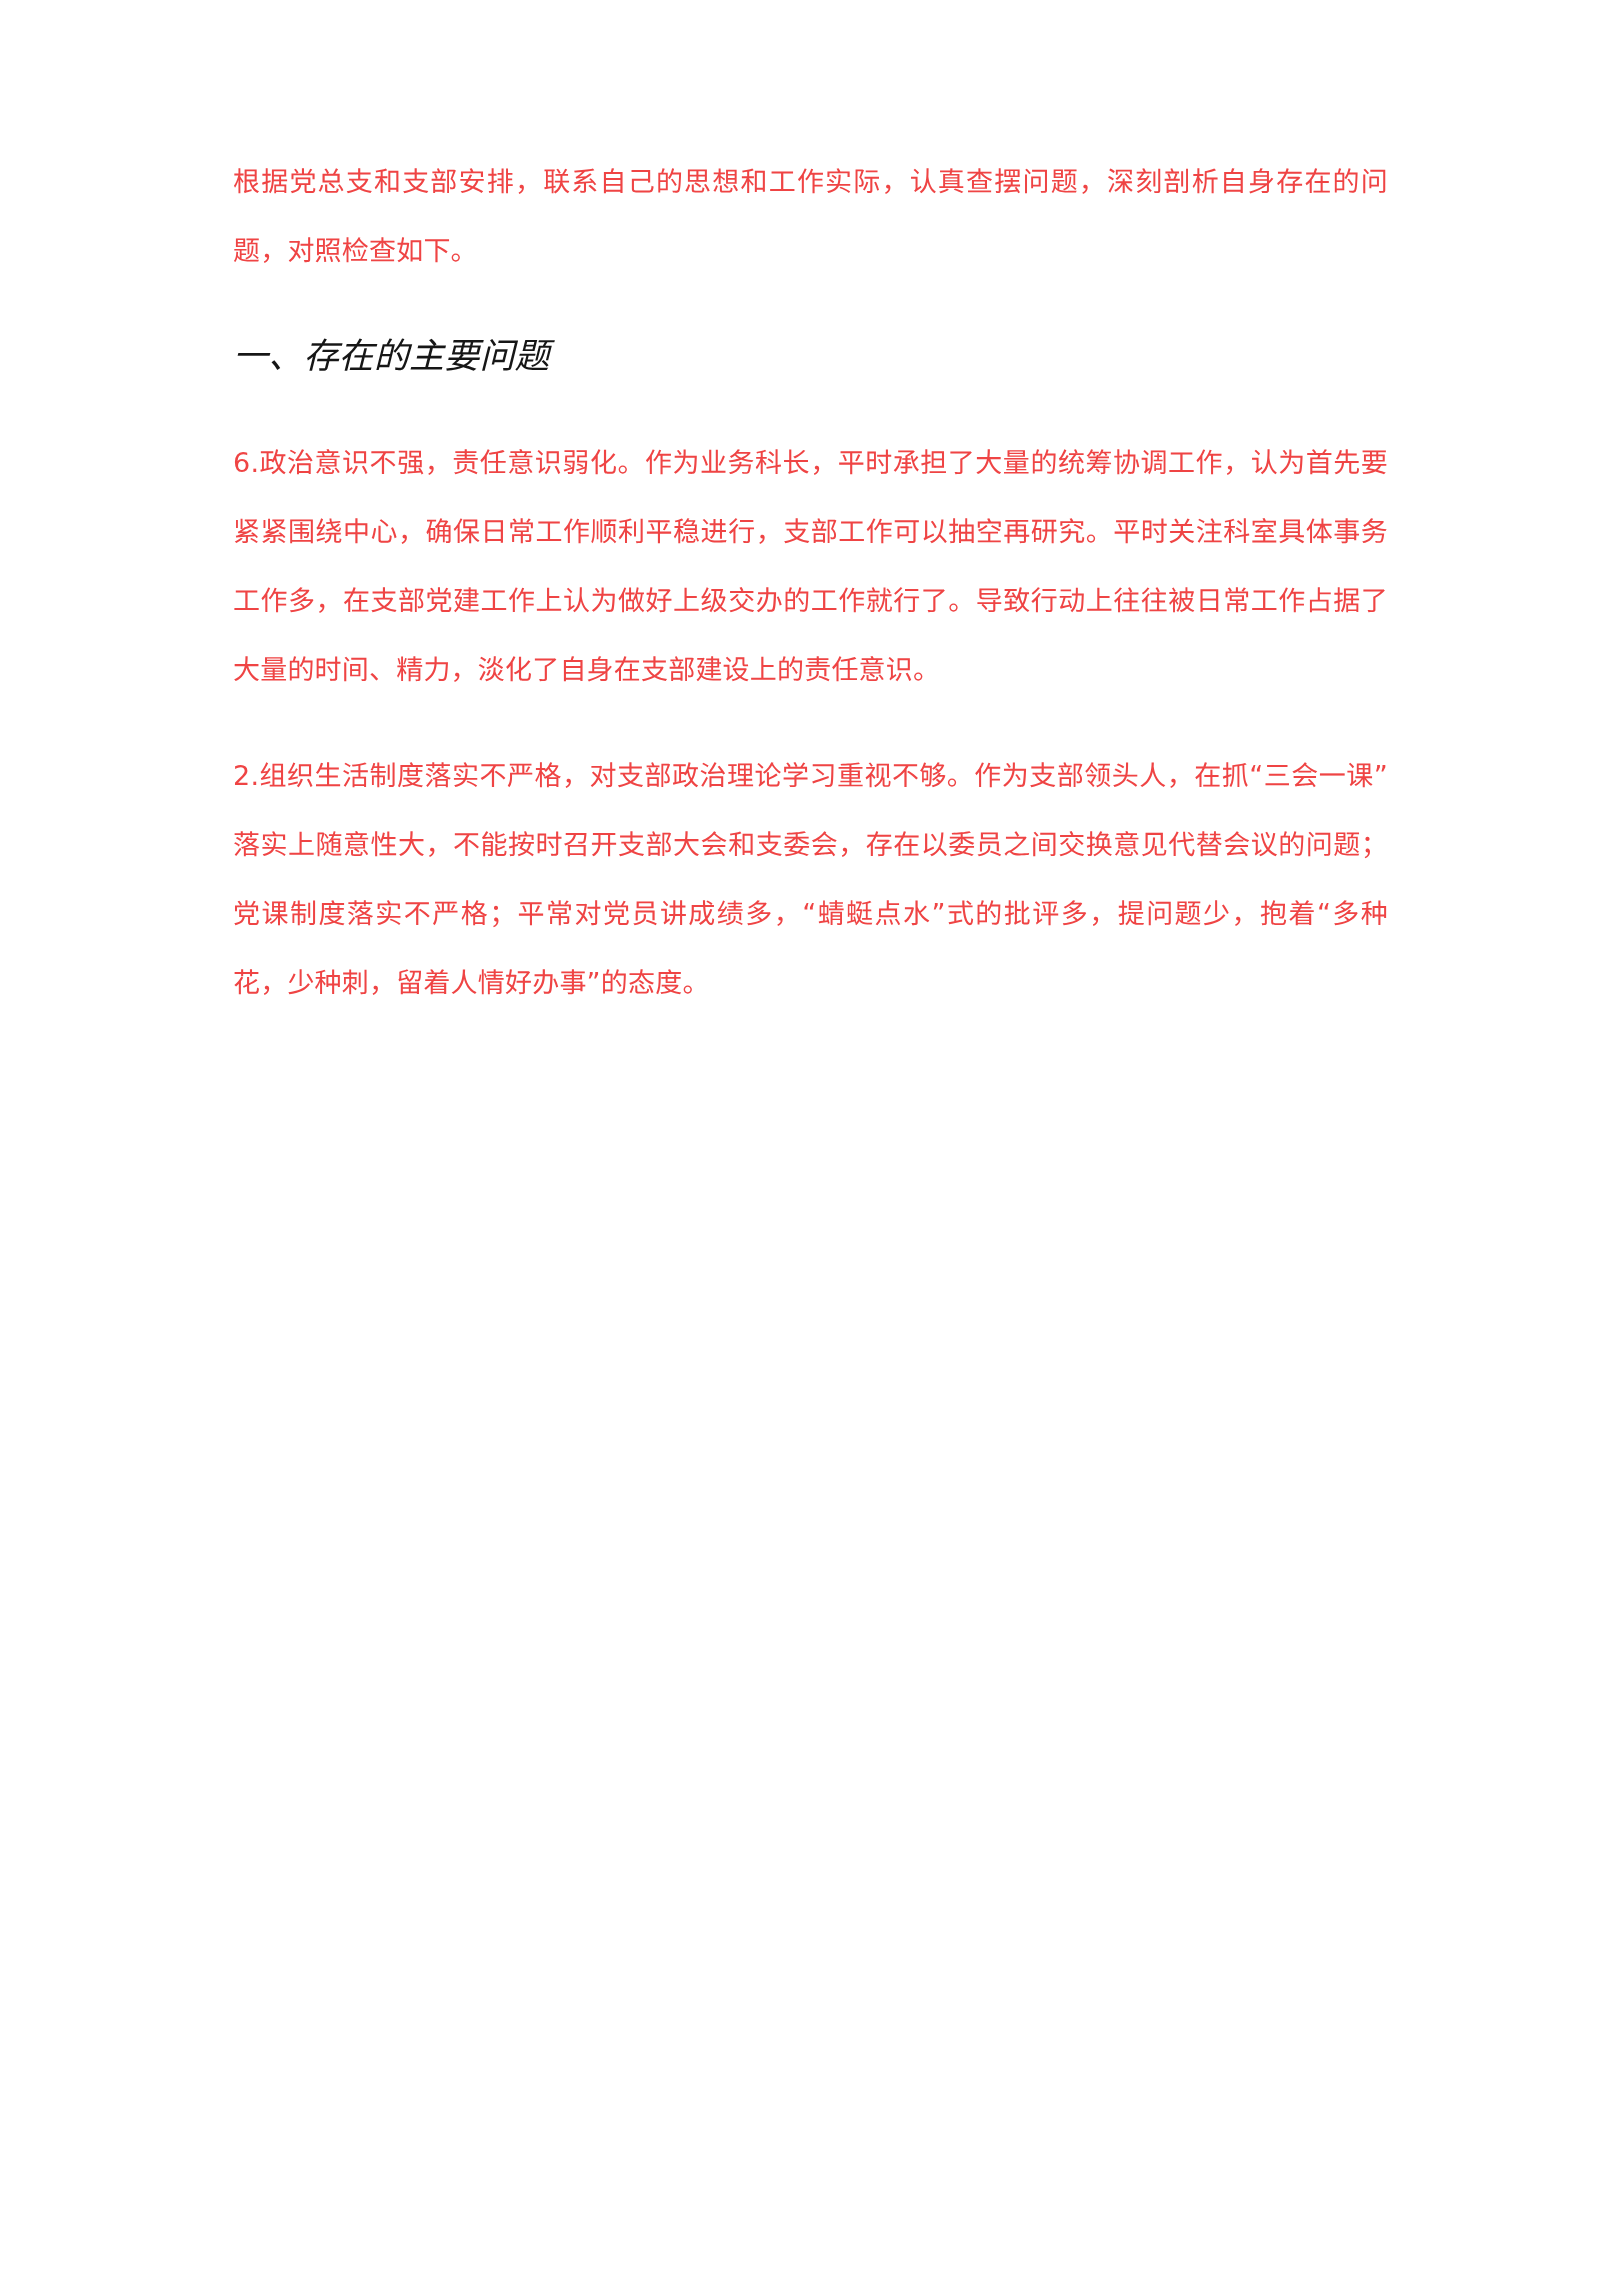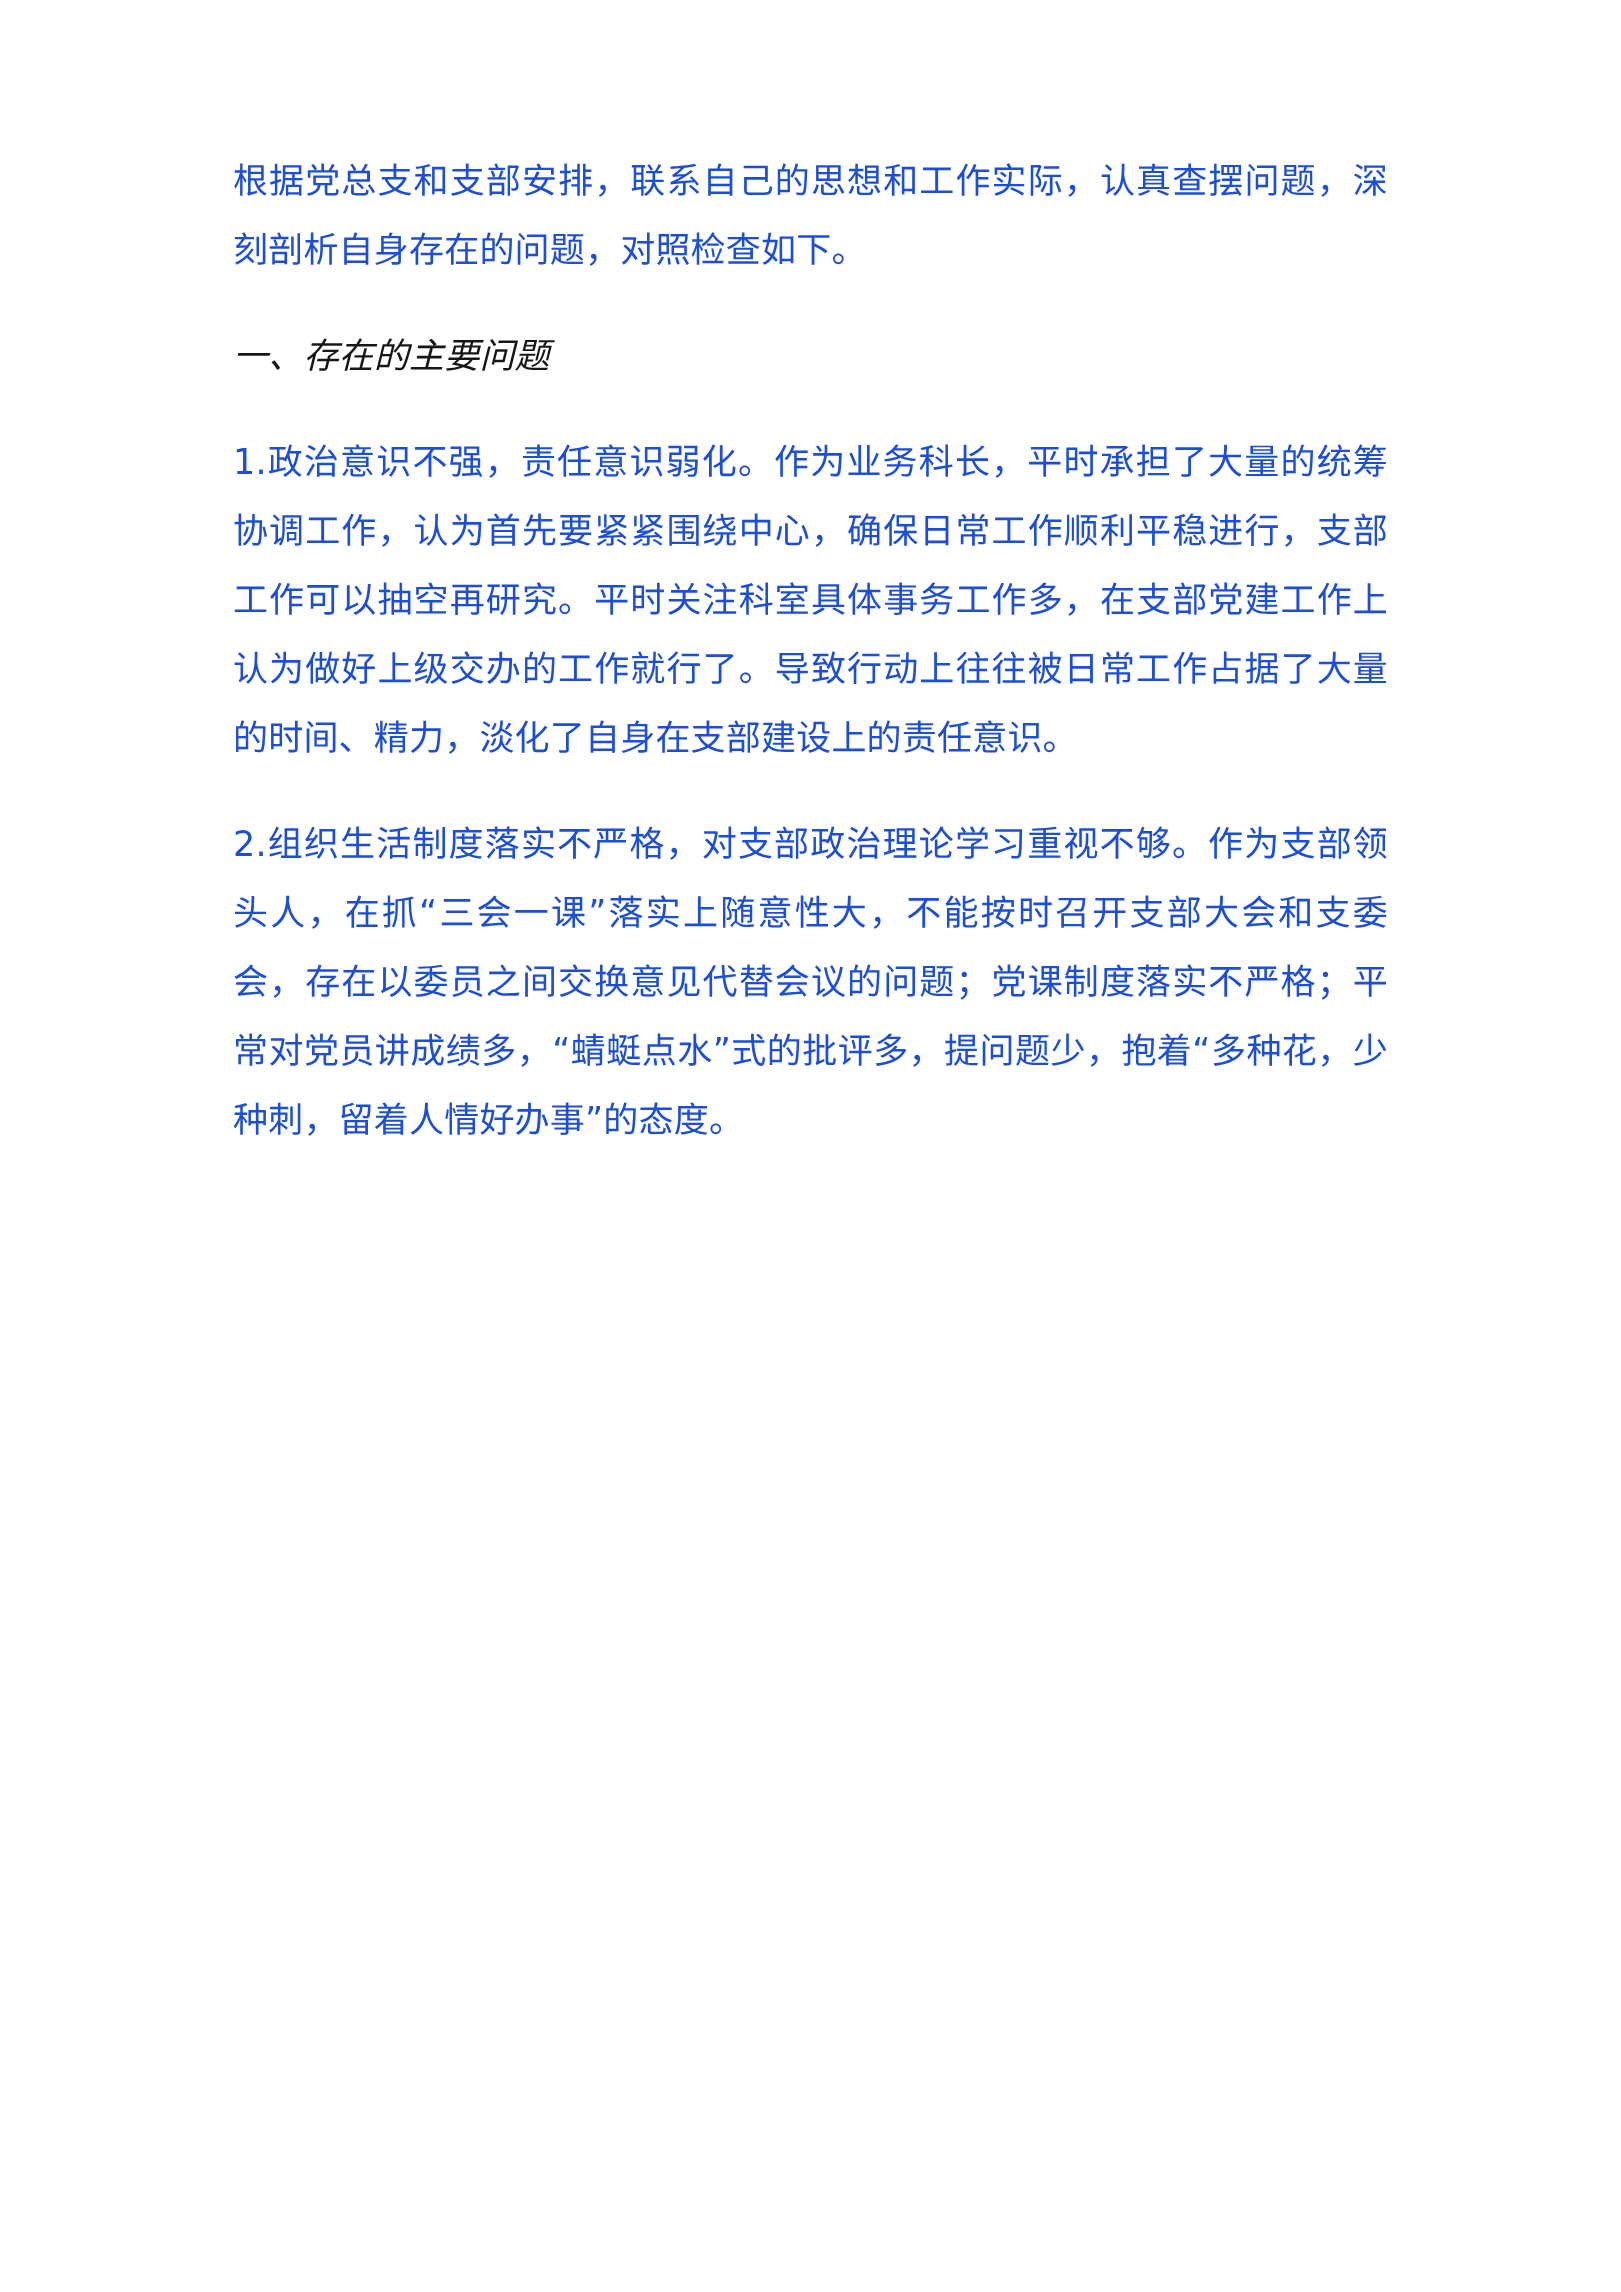--- a/index.html
+++ b/index.html
@@ -16,27 +16,27 @@
     box-sizing: border-box;
     padding: 147px 235px 0 233px;
     font-family: "DejaVu Sans", "Liberation Sans", sans-serif;
     color: #1a1a1a;
     overflow: hidden;
   }
   .doc-body {
     width: 1155px;
   }
   .para {
-    font-size: 35px;
+    font-size: 27px;
     line-height: 69px;
     letter-spacing: 0.2px;
     text-align: justify;
     text-justify: inter-ideograph;
     margin: 0 0 37px 0;
-    color: #1d4ed8;
+    color: #ef4444;
     font-weight: 400;
     word-break: break-all;
   }
   .para:last-child {
     margin-bottom: 0;
   }
   .heading {
     font-size: 35px;
     line-height: 69px;
     margin: 0 0 37px 0;
@@ -49,20 +49,20 @@
 </head>
 <body>
 
 <div class="page">
   <div class="doc-body">
 
     <p class="para">根据党总支和支部安排，联系自己的思想和工作实际，认真查摆问题，深刻剖析自身存在的问题，对照检查如下。</p>
 
     <p class="heading">一、存在的主要问题</p>
 
-    <p class="para">1.政治意识不强，责任意识弱化。作为业务科长，平时承担了大量的统筹协调工作，认为首先要紧紧围绕中心，确保日常工作顺利平稳进行，支部工作可以抽空再研究。平时关注科室具体事务工作多，在支部党建工作上认为做好上级交办的工作就行了。导致行动上往往被日常工作占据了大量的时间、精力，淡化了自身在支部建设上的责任意识。</p>
+    <p class="para">6.政治意识不强，责任意识弱化。作为业务科长，平时承担了大量的统筹协调工作，认为首先要紧紧围绕中心，确保日常工作顺利平稳进行，支部工作可以抽空再研究。平时关注科室具体事务工作多，在支部党建工作上认为做好上级交办的工作就行了。导致行动上往往被日常工作占据了大量的时间、精力，淡化了自身在支部建设上的责任意识。</p>
 
     <p class="para">2.组织生活制度落实不严格，对支部政治理论学习重视不够。作为支部领头人，在抓“三会一课”落实上随意性大，不能按时召开支部大会和支委会，存在以委员之间交换意见代替会议的问题；党课制度落实不严格；平常对党员讲成绩多，“蜻蜓点水”式的批评多，提问题少，抱着“多种花，少种刺，留着人情好办事”的态度。</p>
 
 
   </div>
 </div>
 
 
 </body></html>

